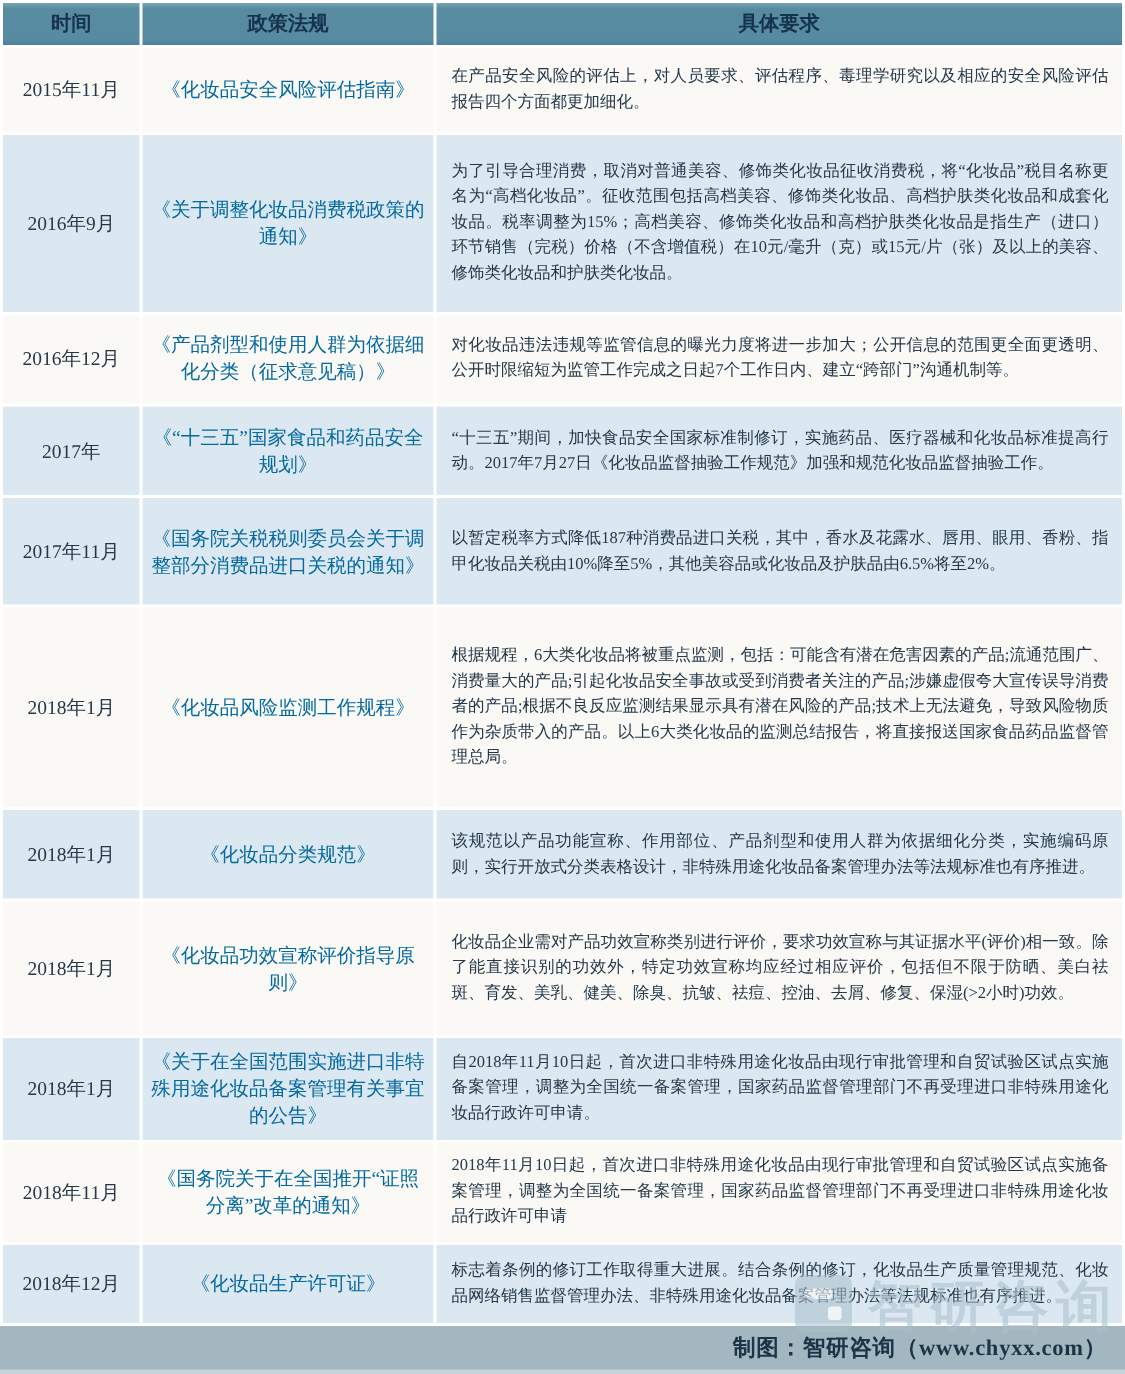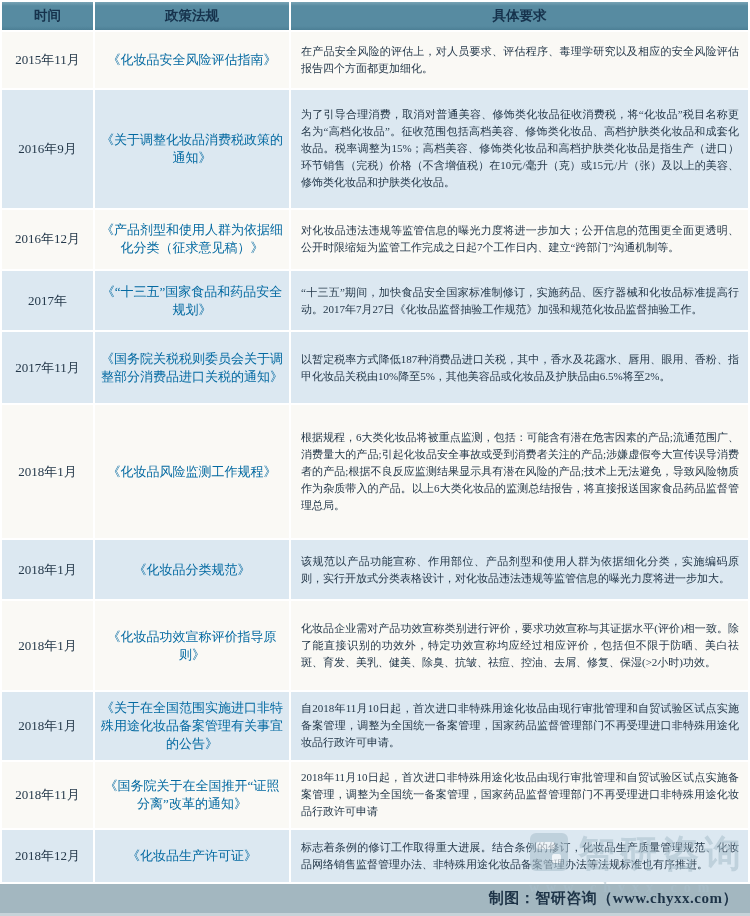--- a/index.html
+++ b/index.html
@@ -150,21 +150,21 @@
         <td class="detail">以暂定税率方式降低187种消费品进口关税，其中，香水及花露水、唇用、眼用、香粉、指甲化妆品关税由10%降至5%，其他美容品或化妆品及护肤品由6.5%将至2%。</td>
       </tr>
       <tr class="light" style="height:124px">
         <td class="time">2018年1月</td>
         <td class="policy">《化妆品风险监测工作规程》</td>
         <td class="detail">根据规程，6大类化妆品将被重点监测，包括：可能含有潜在危害因素的产品;流通范围广、消费量大的产品;引起化妆品安全事故或受到消费者关注的产品;涉嫌虚假夸大宣传误导消费者的产品;根据不良反应监测结果显示具有潜在风险的产品;技术上无法避免，导致风险物质作为杂质带入的产品。以上6大类化妆品的监测总结报告，将直接报送国家食品药品监督管理总局。</td>
       </tr>
       <tr class="blue" style="height:57px">
         <td class="time">2018年1月</td>
         <td class="policy">《化妆品分类规范》</td>
-        <td class="detail">该规范以产品功能宣称、作用部位、产品剂型和使用人群为依据细化分类，实施编码原则，实行开放式分类表格设计，对化妆品违法违规等监管信息的曝光力度将进一步加大。</td>
+        <td class="detail">该规范以产品功能宣称、作用部位、产品剂型和使用人群为依据细化分类，实施编码原则，实行开放式分类表格设计，非特殊用途化妆品备案管理办法等法规标准也有序推进。</td>
       </tr>
       <tr class="light" style="height:84px">
         <td class="time">2018年1月</td>
         <td class="policy">《化妆品功效宣称评价指导原则》</td>
         <td class="detail">化妆品企业需对产品功效宣称类别进行评价，要求功效宣称与其证据水平(评价)相一致。除了能直接识别的功效外，特定功效宣称均应经过相应评价，包括但不限于防晒、美白祛斑、育发、美乳、健美、除臭、抗皱、祛痘、控油、去屑、修复、保湿(&gt;2小时)功效。</td>
       </tr>
       <tr class="blue" style="height:64px">
         <td class="time">2018年1月</td>
         <td class="policy">《关于在全国范围实施进口非特殊用途化妆品备案管理有关事宜的公告》</td>
         <td class="detail">自2018年11月10日起，首次进口非特殊用途化妆品由现行审批管理和自贸试验区试点实施备案管理，调整为全国统一备案管理，国家药品监督管理部门不再受理进口非特殊用途化妆品行政许可申请。</td>
@@ -190,16 +190,15 @@
     <div class="wm-row">
       <span>
         <svg width="40" height="40" viewBox="0 0 40 40" aria-hidden="true">
           <rect x="1" y="1" width="38" height="38" rx="6" fill="#a9bfcb"></rect>
           <rect x="7" y="10" width="19" height="7" rx="3" fill="#ffffff"></rect>
           <rect x="23" y="22" width="9" height="9" rx="2" fill="#ffffff"></rect>
         </svg>
       </span>
       <span class="wm-brand">智研咨询</span>
     </div>
-    <div class="wm-url">www.chyxx.com</div>
   </div>
 
 </div>
 
 </body></html>

